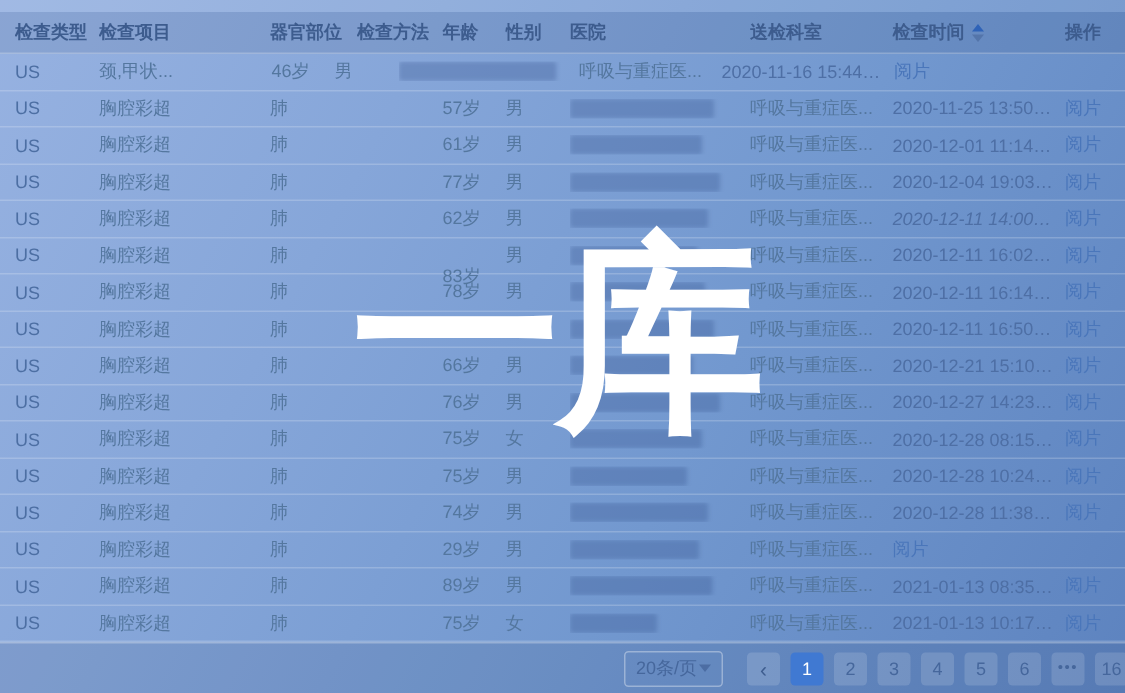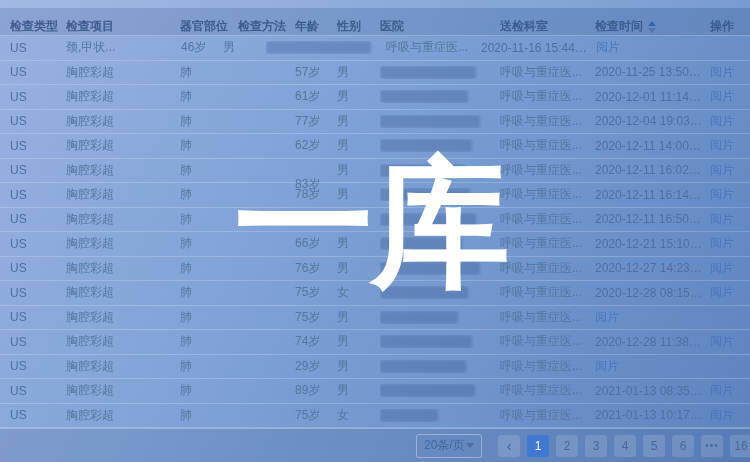--- a/index.html
+++ b/index.html
@@ -11,21 +11,21 @@
   }
   .app {
     position:relative; width:750px; height:462px; overflow:hidden;
     background:linear-gradient(118deg,#97b2e1 0%,#86a6d9 30%,#7298cf 62%,#5d83bf 100%);
   }
   
   .topstrip { height:8px; background:rgba(255,255,255,0.10); }
 
   
   .thead {
-    display:flex; align-items:flex-end; height:28px; padding-left:10px;
+    display:flex; align-items:center; height:28px; padding-left:10px;
     background:rgba(25,45,85,0.10);
     border-bottom:1px solid rgba(255,255,255,0.25);
   }
   .thead .cell {
     color:#3d5c8e; font-weight:bold; white-space:nowrap; overflow:hidden;
     display:flex; align-items:center;
   }
   .tbody { height:392px; }
   .row {
     display:flex; align-items:center; height:24.5px; padding-left:10px;
@@ -192,21 +192,21 @@
         <div class="cell c-type" style="width: 56px;">US</div>
         <div class="cell c-item" style="width: 114px;">胸腔彩超</div>
         <div class="cell c-organ" style="width: 58px;">肺</div>
         <div class="cell c-method" style="width: 57px;"></div>
         <div class="cell c-age" style="width: 42px;">62岁</div>
         <div class="cell c-gender" style="width: 43px;">男</div>
         <div class="cell c-hospital" style="width: 120px;">
           <div class="redact" style="width: 92px;"></div>
         </div>
         <div class="cell c-dept" style="width: 95px;">呼吸与重症医...</div>
-        <div class="cell c-time" style="width: 115px;">2020-12-11 14:00:14</div>
+        <div class="cell c-time" style="width: 115px; font-style: italic;">2020-12-11 14:00:14</div>
         <div class="cell c-action" style="width: 40px;"><span class="link">阅片</span></div>
       </div>
       <div class="row">
         <div class="cell c-type" style="width: 56px;">US</div>
         <div class="cell c-item" style="width: 114px;">胸腔彩超</div>
         <div class="cell c-organ" style="width: 58px;">肺</div>
         <div class="cell c-method" style="width: 57px;"></div>
         <div class="cell c-age" style="width: 42px; margin-top: 28px;">83岁</div>
         <div class="cell c-gender" style="width: 43px;">男</div>
         <div class="cell c-hospital" style="width: 120px;">
@@ -290,20 +290,21 @@
         <div class="cell c-type" style="width: 56px;">US</div>
         <div class="cell c-item" style="width: 114px;">胸腔彩超</div>
         <div class="cell c-organ" style="width: 58px;">肺</div>
         <div class="cell c-method" style="width: 57px;"></div>
         <div class="cell c-age" style="width: 42px;">75岁</div>
         <div class="cell c-gender" style="width: 43px;">男</div>
         <div class="cell c-hospital" style="width: 120px;">
           <div class="redact" style="width: 78px;"></div>
         </div>
         <div class="cell c-dept" style="width: 95px;">呼吸与重症医...</div>
+        <div class="cell c-time" style="width: 115px;">2020-12-28 10:24:30</div>
         <div class="cell c-action" style="width: 40px;"><span class="link">阅片</span></div>
       </div>
       <div class="row">
         <div class="cell c-type" style="width: 56px;">US</div>
         <div class="cell c-item" style="width: 114px;">胸腔彩超</div>
         <div class="cell c-organ" style="width: 58px;">肺</div>
         <div class="cell c-method" style="width: 57px;"></div>
         <div class="cell c-age" style="width: 42px;">74岁</div>
         <div class="cell c-gender" style="width: 43px;">男</div>
         <div class="cell c-hospital" style="width: 120px;">

